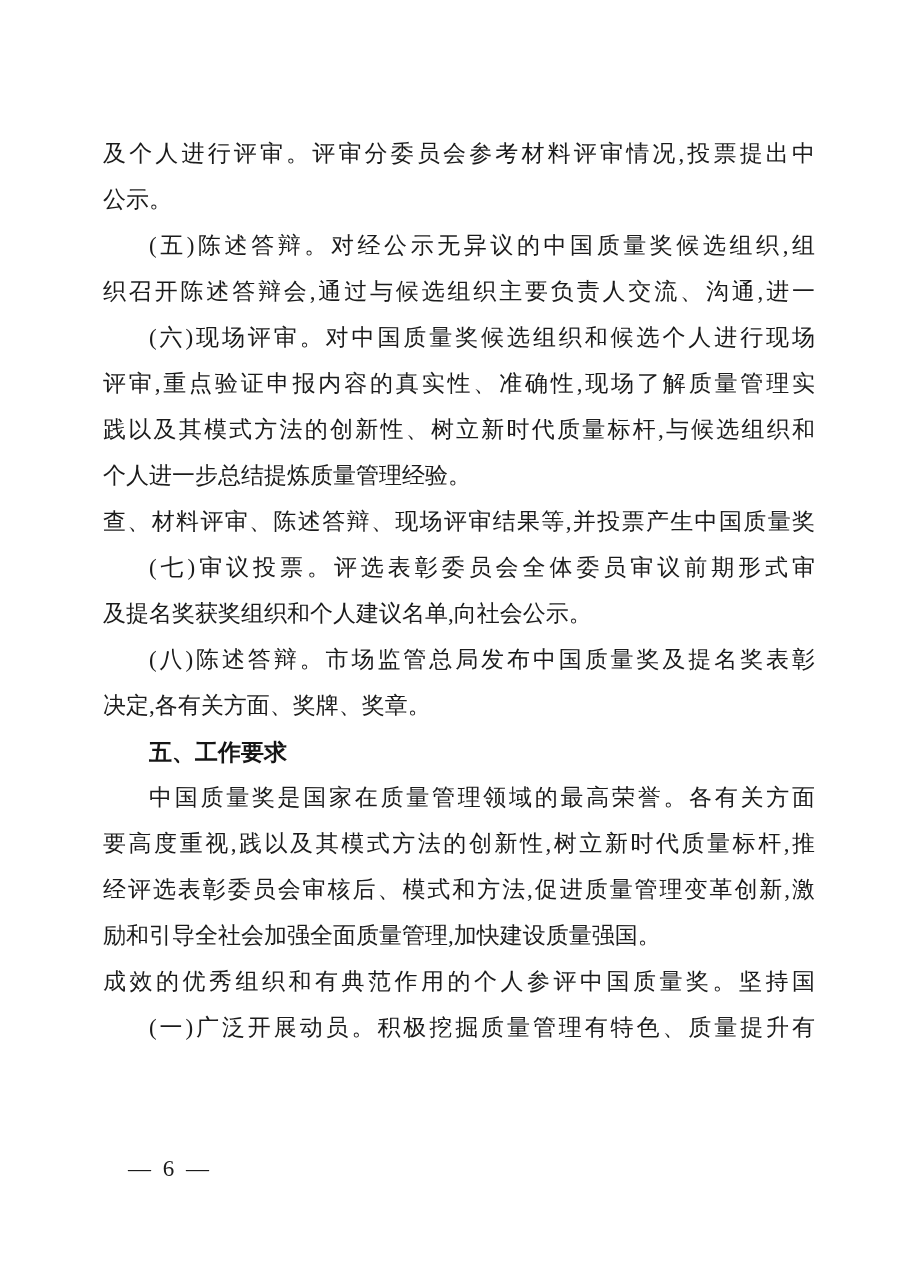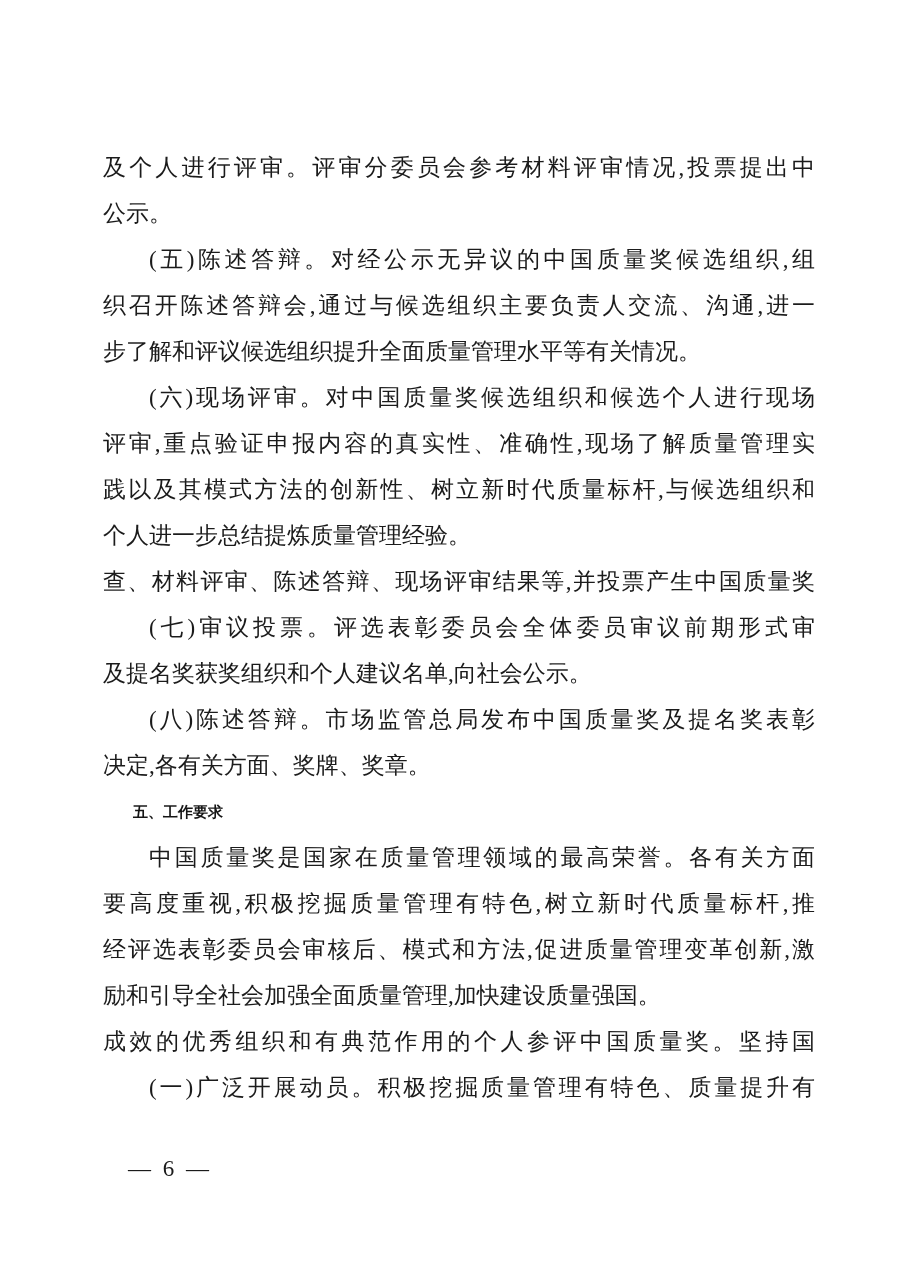--- a/index.html
+++ b/index.html
@@ -13,42 +13,42 @@
     height: 1273px;
     margin: 0 auto;
     background: #ffffff;
     overflow: hidden;
     font-family: "Liberation Serif", "DejaVu Serif", serif;
     color: #1b1b1b;
   }
   .doc-body {
     position: absolute;
     left: 103px;
-    top: 145px;
+    top: 131px;
     width: 712px;
   }
   .ln {
     height: 46px;
     line-height: 46px;
     font-size: 23px;
     text-align: justify;
     text-align-last: justify;
     overflow: visible;
     white-space: normal;
   }
   .ln.end {
     text-align-last: left;
   }
   .ln.indent {
     text-indent: 2em;
   }
   .heading {
     height: 46px;
     line-height: 46px;
-    font-size: 15px;
+    font-size: 23px;
     font-weight: 700;
     text-indent: 2em;
     text-align: left;
     font-family: "Liberation Sans", "DejaVu Sans", sans-serif;
     color: #151515;
   }
   .pagenum {
     position: absolute;
     left: 128px;
     top: 1152px;
@@ -63,38 +63,37 @@
 <body>
 
 <div class="page">
   <div class="doc-body">
 
     <div class="ln full">及个人进行评审。评审分委员会参考材料评审情况,投票提出中</div>
     <div class="ln end">公示。</div>
 
     <div class="ln full indent">(五)陈述答辩。对经公示无异议的中国质量奖候选组织,组</div>
     <div class="ln full">织召开陈述答辩会,通过与候选组织主要负责人交流、沟通,进一</div>
-    <div class="ln end">步了解和评议候选组织提升全面质量管理水平等有关情况。</div>
 
     <div class="ln full indent">(六)现场评审。对中国质量奖候选组织和候选个人进行现场</div>
     <div class="ln full">评审,重点验证申报内容的真实性、准确性,现场了解质量管理实</div>
     <div class="ln full">践以及其模式方法的创新性、树立新时代质量标杆,与候选组织和</div>
     <div class="ln end">个人进一步总结提炼质量管理经验。</div>
 
     <div class="ln full">查、材料评审、陈述答辩、现场评审结果等,并投票产生中国质量奖</div>
     <div class="ln full indent">(七)审议投票。评选表彰委员会全体委员审议前期形式审</div>
     <div class="ln end">及提名奖获奖组织和个人建议名单,向社会公示。</div>
 
     <div class="ln full indent">(八)陈述答辩。市场监管总局发布中国质量奖及提名奖表彰</div>
     <div class="ln end">决定,各有关方面、奖牌、奖章。</div>
 
     <div class="heading">五、工作要求</div>
 
     <div class="ln full indent">中国质量奖是国家在质量管理领域的最高荣誉。各有关方面</div>
-    <div class="ln full">要高度重视,积极挖掘质量管理有特色,树立新时代质量标杆,推</div>
+    <div class="ln full">要高度重视,践以及其模式方法的创新性,树立新时代质量标杆,推</div>
     <div class="ln full">经评选表彰委员会审核后、模式和方法,促进质量管理变革创新,激</div>
     <div class="ln end">励和引导全社会加强全面质量管理,加快建设质量强国。</div>
 
     <div class="ln full">成效的优秀组织和有典范作用的个人参评中国质量奖。坚持国</div>
     <div class="ln full indent">(一)广泛开展动员。积极挖掘质量管理有特色、质量提升有</div>
 
   </div>
 
   <div class="pagenum">— 6 —</div>
 </div>

